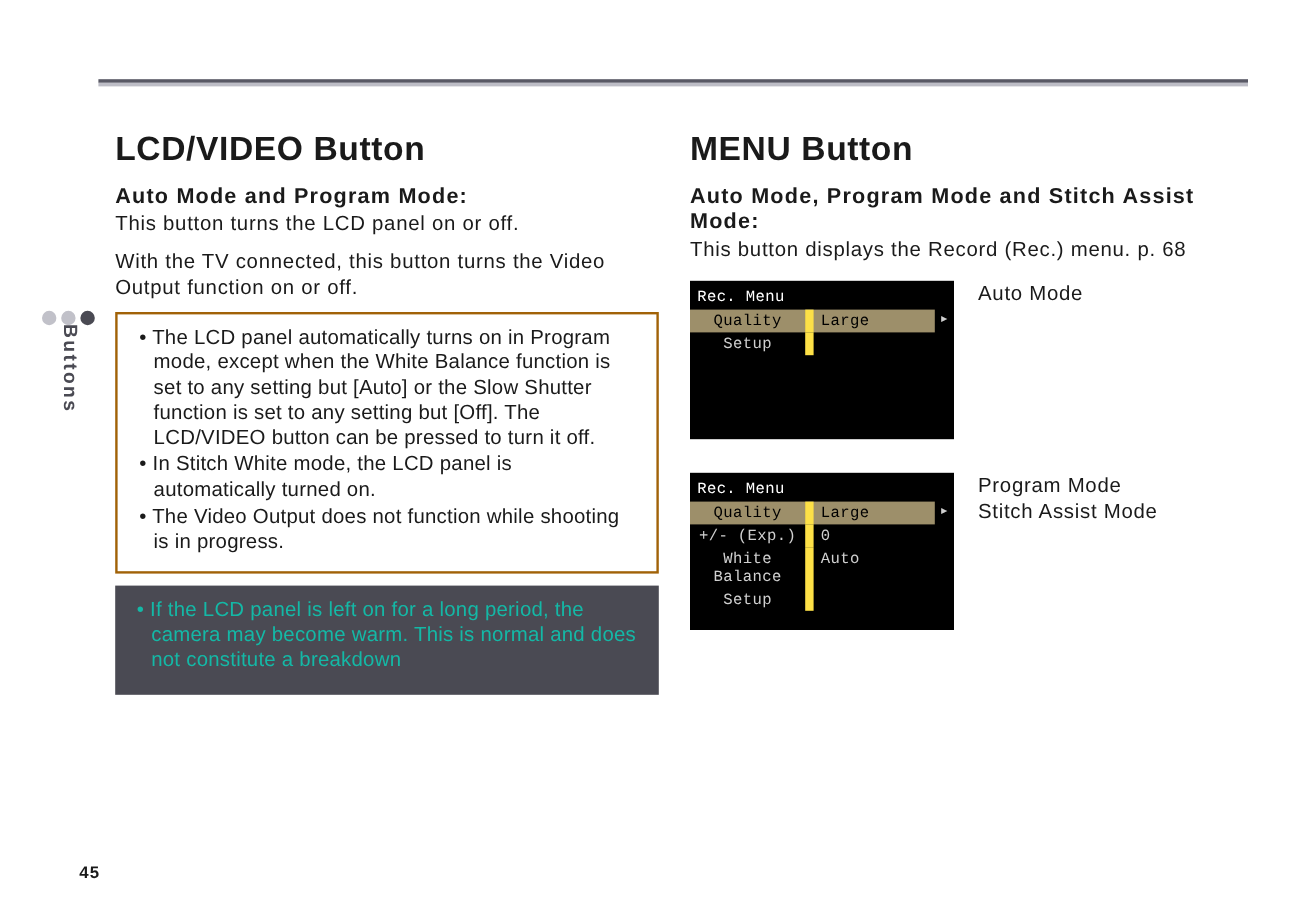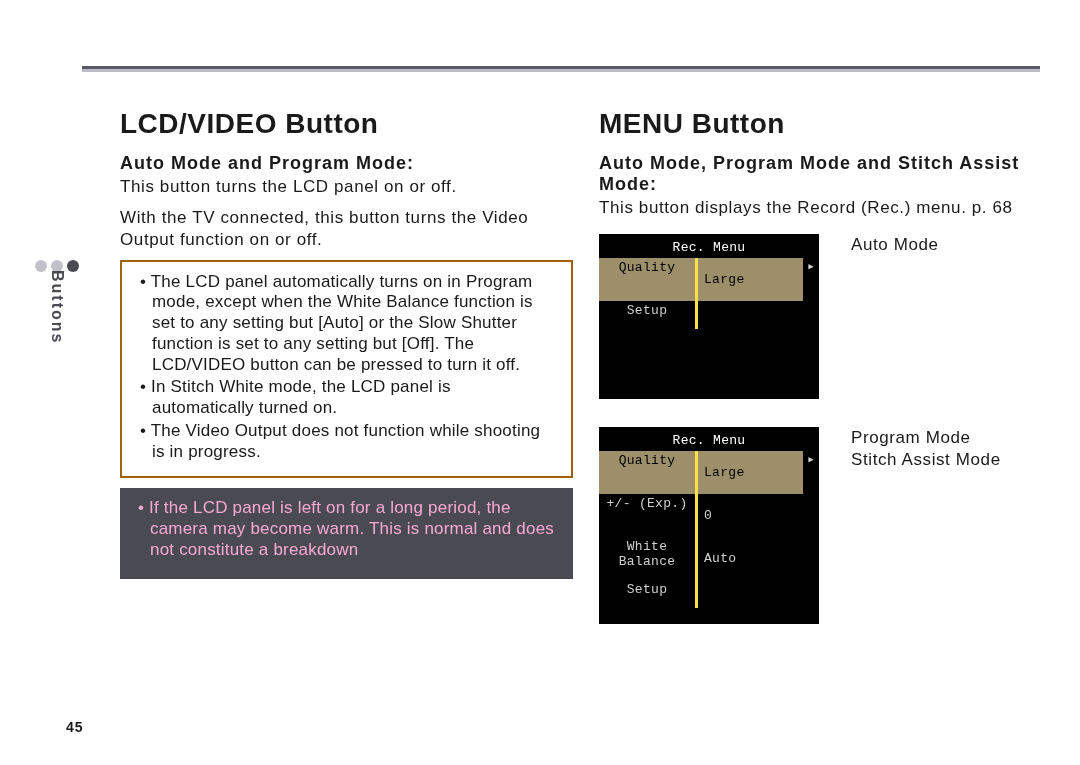--- a/index.html
+++ b/index.html
@@ -31,21 +31,21 @@
     left: 0; right: 0; top: 0; height: 3px;
     background: #595965;
   }
   .rule .bar2 {
     position: absolute;
     left: 0; right: 0; top: 3px; height: 3px;
     background: #bdbdc6;
   }
   .cols {
     position: absolute;
-    left: 120px;
+    left: 96px;
     top: 100px;
     display: flex;
     width: 932px;
   }
   .col {
     width: 460px;
   }
   .col + .col { margin-left: 26px; }
   h1 {
     font-size: 28px;
@@ -85,21 +85,21 @@
     margin: 0 0 2px 0;
   }
   .bullets li::before {
     content: "• ";
   }
   .darkbox {
     background: #4a4a53;
     color: #fff;
     padding: 10px 14px 16px 14px;
   }
-  .darkbox .bullets li { color: #f9a8d4; }
+  .darkbox .bullets li { color: #14b8a6; }
   
   .sidetab {
     position: absolute;
     left: 66px;
     top: 270px;
     transform: rotate(90deg);
     transform-origin: left top;
     font-weight: 700;
     font-size: 16px;
     color: #4a4a53;
@@ -128,52 +128,51 @@
   }
   
   .menurow {
     display: flex;
     align-items: flex-start;
     margin-top: 16px;
   }
   .menulabel {
     font-size: 17px;
     line-height: 1.25;
-    margin-left: 32px;
+    margin-left: 20px;
     letter-spacing: 0.6px;
   }
   .screen {
     width: 220px;
     background: #000;
     padding: 4px 0 4px 0;
   }
   .screen .title {
     font-family: "Courier New", monospace;
     font-size: 13px;
     color: #fff;
     padding: 2px 6px;
     border-bottom: 1px solid #000;
-    text-align: center;
   }
   .screen .row {
     display: flex;
     font-family: "Courier New", monospace;
     font-size: 13px;
     color: #d0d0d0;
   }
   .screen .row .k {
     flex: 0 0 96px;
     padding: 2px 6px;
     box-sizing: border-box;
     text-align: center;
   }
   .screen .row .v {
     flex: 1;
-    border-left: 3px solid #fde047;
-    padding: 14px 6px;
+    border-left: 7px solid #fde047;
+    padding: 2px 6px;
     box-sizing: border-box;
   }
   .screen .row.hilite .k,
   .screen .row.hilite .v {
     background: #9d8f6a;
     color: #000;
   }
   .screen .arrow {
     flex: 0 0 16px;
     text-align: center;

